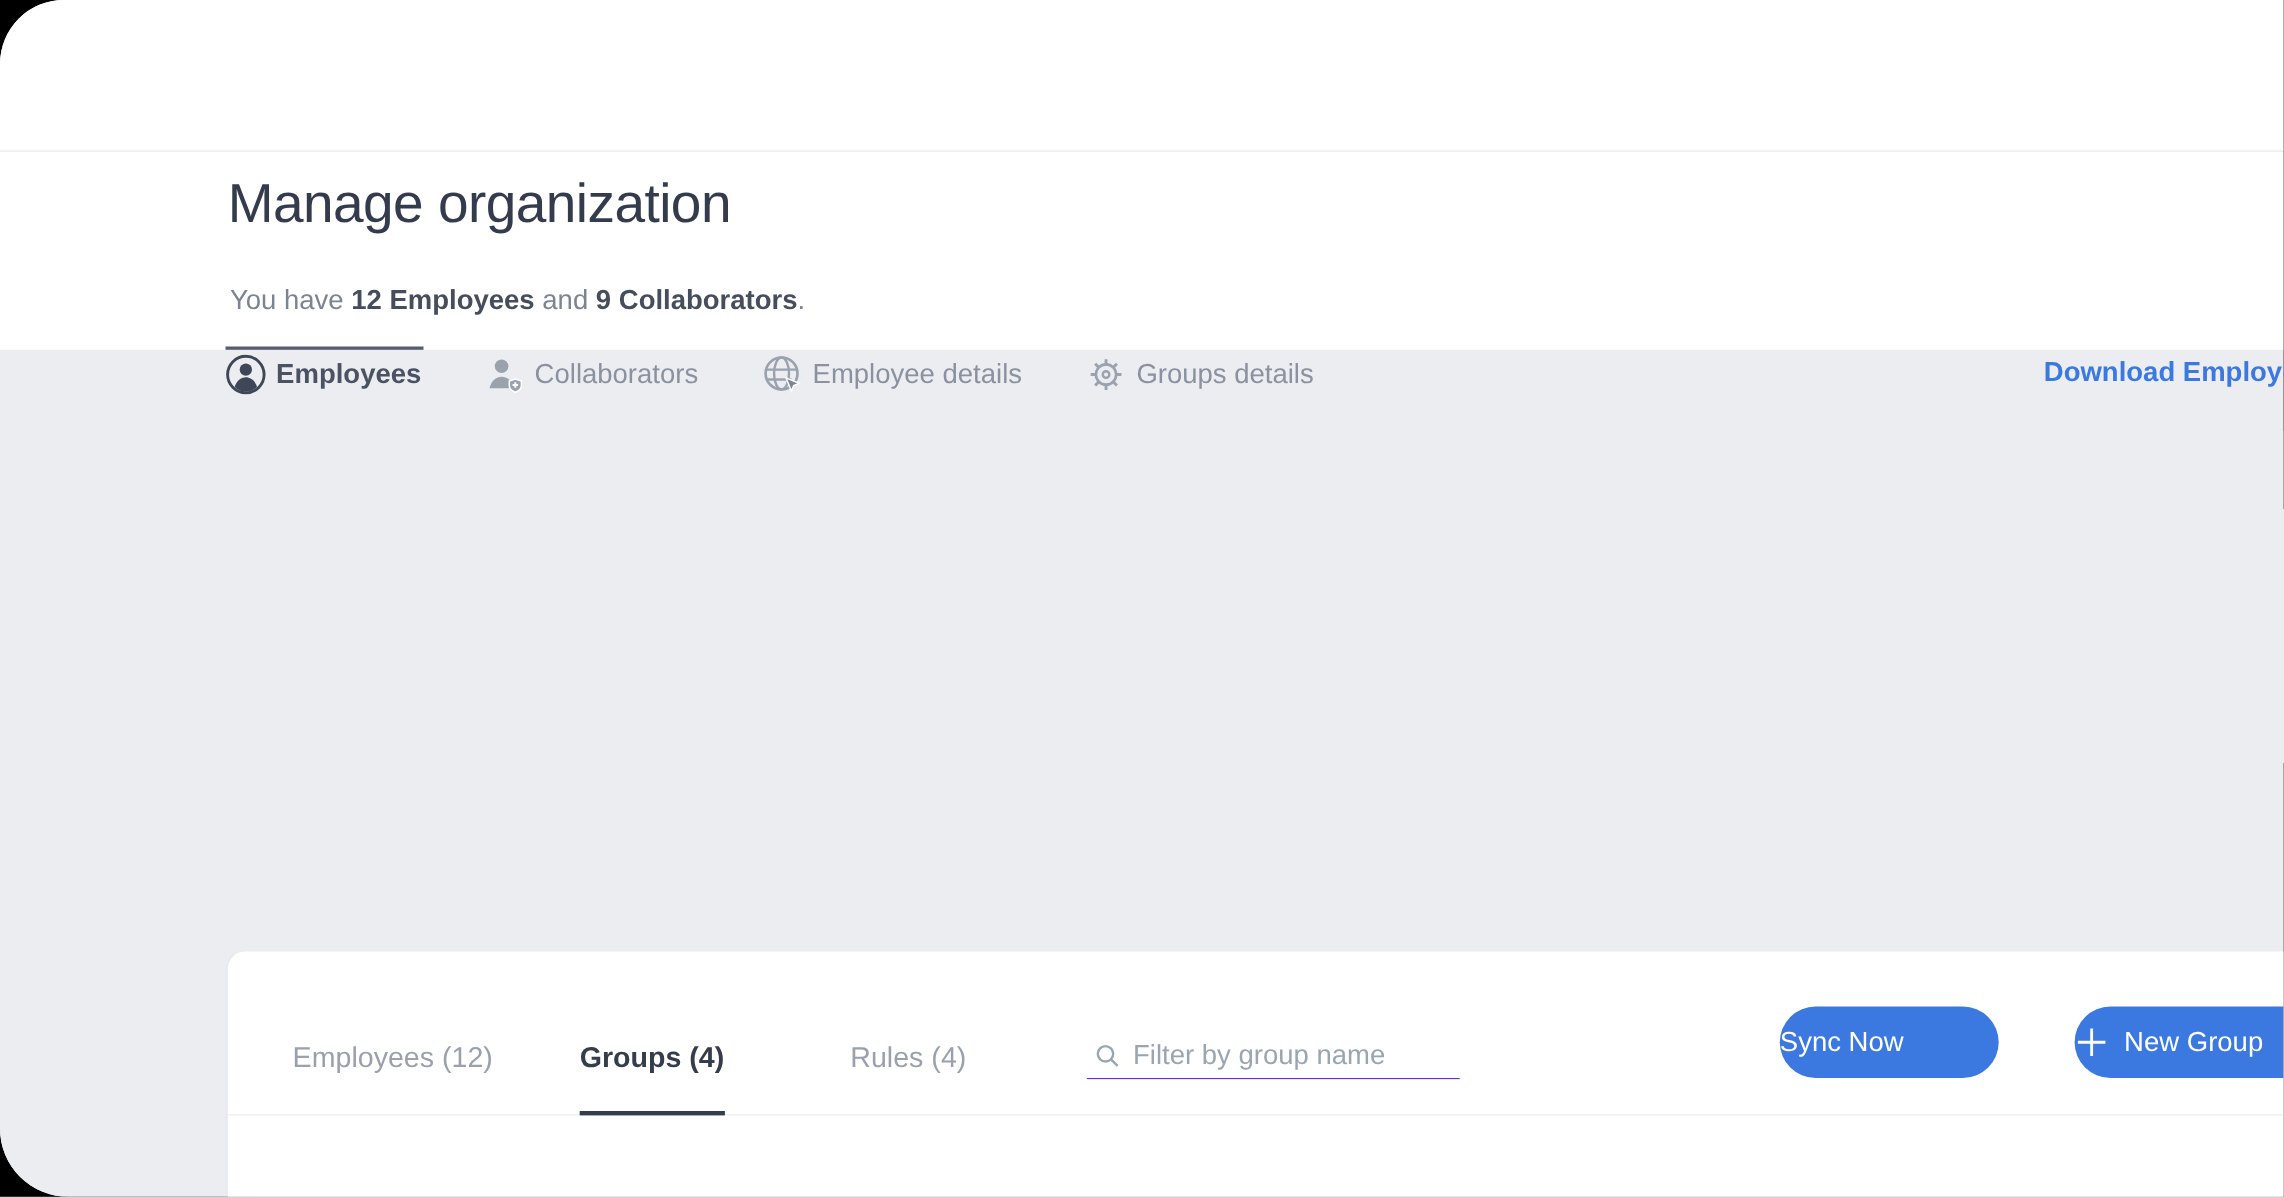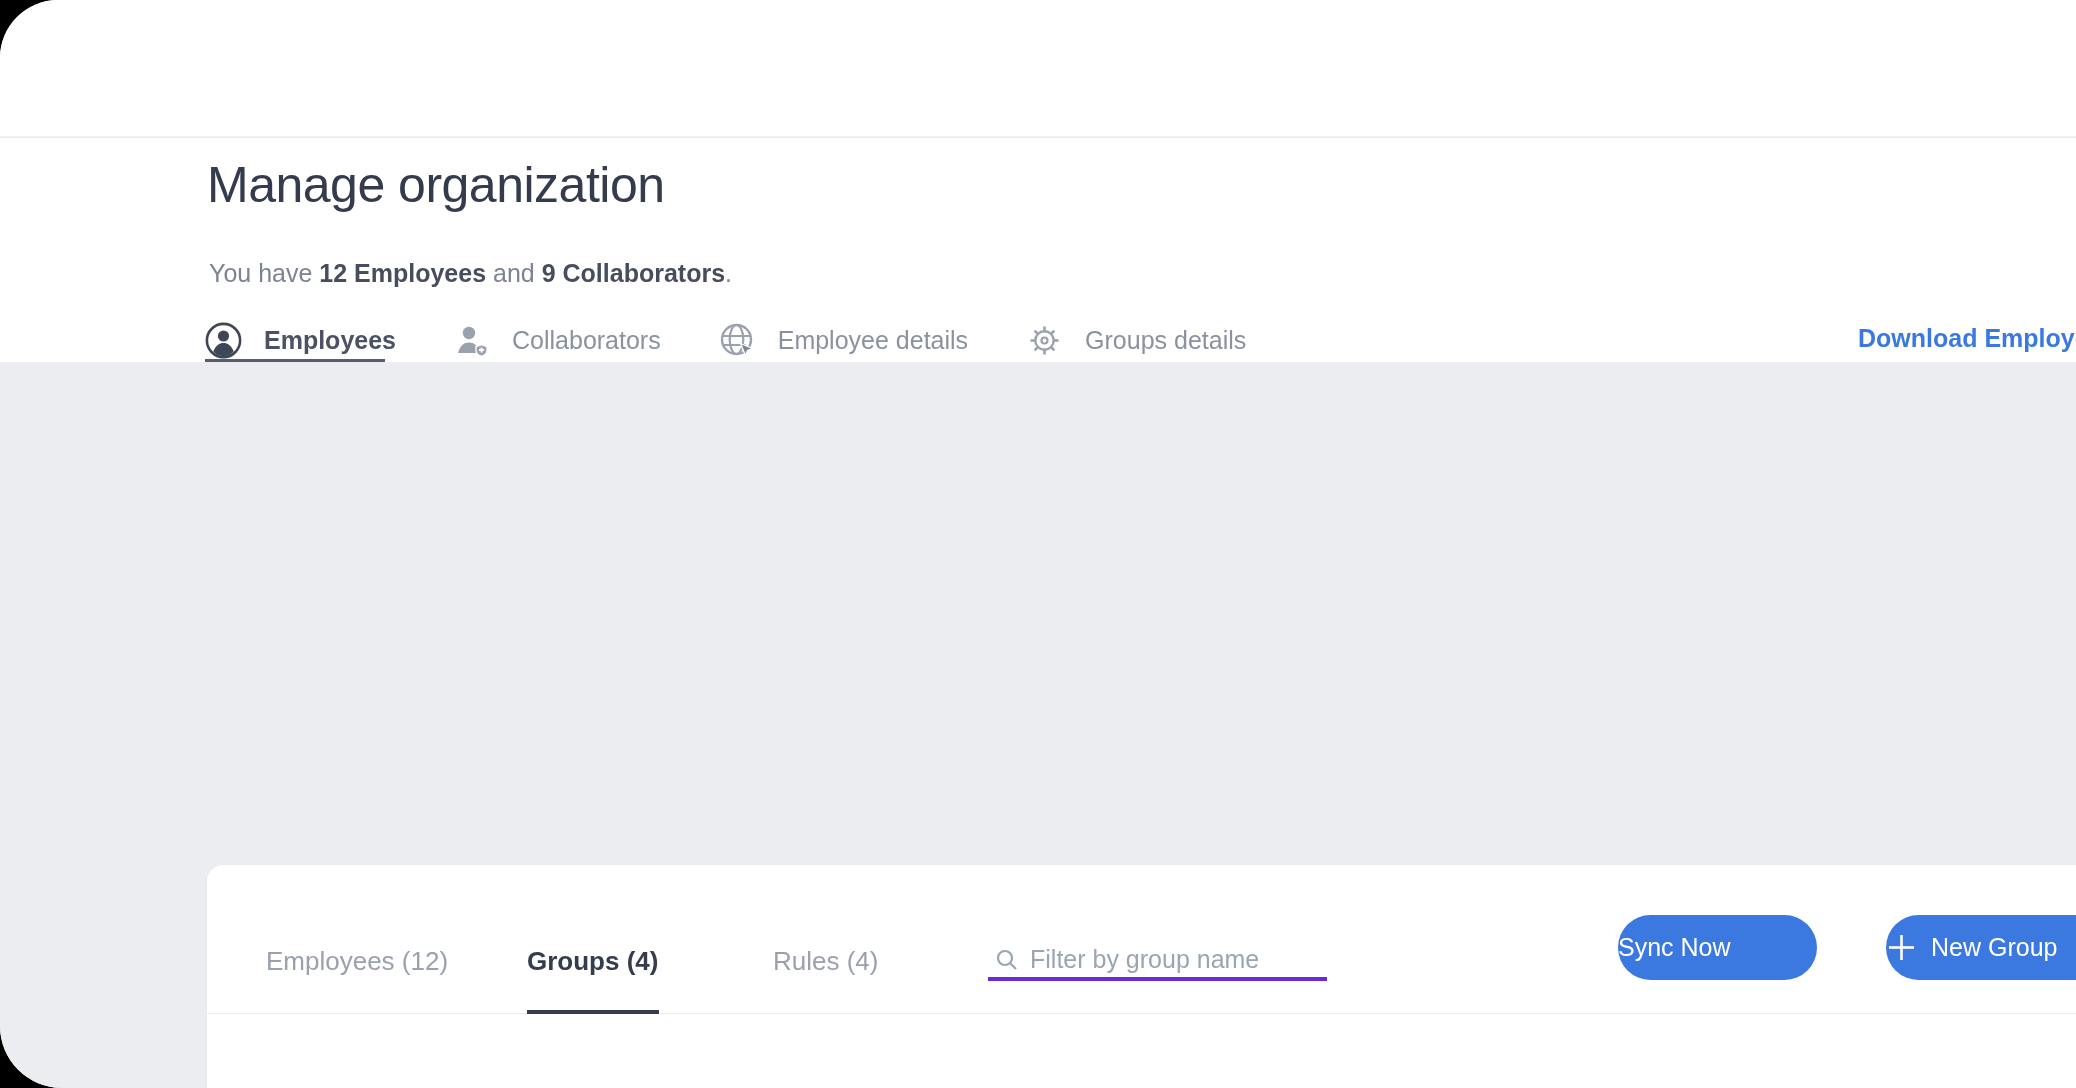--- a/index.html
+++ b/index.html
@@ -18,38 +18,38 @@
     overflow:hidden;
   }
   
   .topbar {
     position:absolute; left:0; top:0; right:0; height:137px;
     background:#fff;
     border-bottom:1px solid #F1F2F5;
   }
   
   .pagehead {
-    position:absolute; left:0; top:138px; right:0; height:224px;
+    position:absolute; left:0; top:138px; right:0; height:180px;
     background:#fff;
   }
   .page-title {
     position:absolute; left:207px; top:16px;
     font-size:50px; line-height:62px; font-weight:500;
     color:var(--title-color,#343B4D); letter-spacing:-0.5px;
   }
   .page-subtitle {
     position:absolute; left:209px; top:120px;
     font-size:25px; line-height:30px; color:#7C8392; font-weight:400;
   }
   .page-subtitle b { color:#464D5C; font-weight:700; }
   .nav-tabs {
     position:absolute; left:205px; top:180px; height:44px;
     display:flex; align-items:center; gap:58px;
   }
-  .nav-tab { display:flex; align-items:center; gap:22px; cursor:pointer; }
+  .nav-tab { display:flex; align-items:center; gap:9px; cursor:pointer; }
   .nav-tab .lbl { font-size:25px; color:var(--muted,#8A919F); font-weight:400; white-space:nowrap; }
   .nav-tab.active .lbl { color:#4B5263; font-weight:700; }
   .nav-underline {
     position:absolute; left:205px; bottom:0; width:180px; height:3px;
     background:#565D6E;
   }
   .download-link {
     position:absolute; left:1858px; top:184px;
     font-size:25px; line-height:32px; font-weight:700;
     color:var(--accent,#3B79E0); white-space:nowrap; cursor:pointer;
@@ -66,21 +66,21 @@
     position:relative; height:149px;
     border-bottom:1px solid #EAECF0;
   }
   .ctab { position:absolute; top:81px; font-size:26px; color:#9AA1AD; white-space:nowrap; cursor:pointer; }
   .ctab.t0 { left:59px; }
   .ctab.t1 { left:320px; color:#353C4B; font-weight:600; }
   .ctab.t2 { left:526px;margin-left:40px; }
   .ctab-underline { position:absolute; left:320px; bottom:-1px; width:132px; height:4px; background:#353C4B; }
   .filter {
     position:absolute; left:781px; top:76px; width:339px; height:40px;
-    border:none; border-bottom:4px solid #6d28d9;
+    border:none; border-bottom:1px solid #6d28d9;
   }
   .filter .search-ic { position:absolute; left:7px; top:7px; }
   .filter input {
     position:absolute; left:42px; top:0; width:290px; height:36px;
     border:none; outline:none; font-size:25px; color:#3c4250;
     font-family:"Liberation Sans", sans-serif; background:transparent;
   }
   .filter input::placeholder { color:#9AA5B2; opacity:1; }
   .btn {
     position:absolute; top:50px; height:65px; border:none; cursor:pointer;

